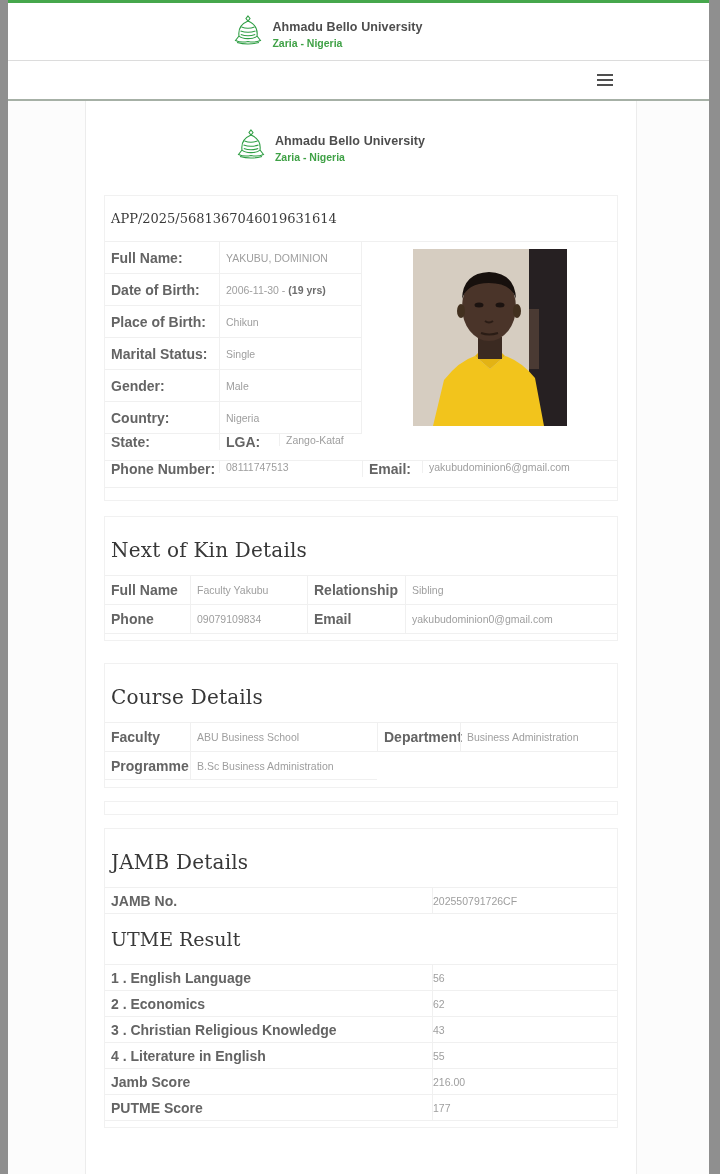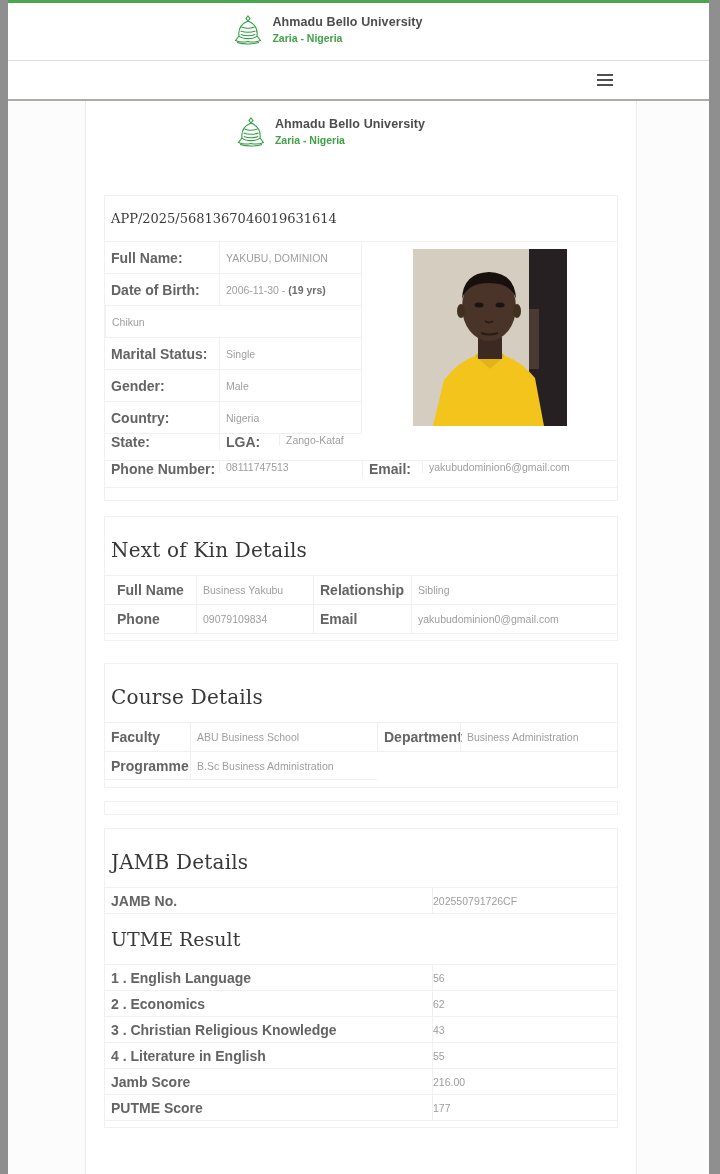--- a/index.html
+++ b/index.html
@@ -1,21 +1,21 @@
 <!DOCTYPE html>
 <html><head>
 <meta charset="utf-8">
 <style>
   html,body{margin:0;padding:0;}
   body{width:720px;height:1174px;overflow:hidden;font-family:"Liberation Sans",sans-serif;background:#8f8f8f;}
   .stage{position:relative;width:720px;height:1174px;background:#8f8f8f;overflow:hidden;}
   .page{position:absolute;left:8px;top:0;width:701px;height:1174px;background:#fcfcfc;}
   .green-strip{height:3px;width:100%;background:#46a74c;}
   .site-header{height:57px;background:#ffffff;border-bottom:1px solid #dcdcdc;display:flex;align-items:center;justify-content:center;}
-  .brand{display:flex;align-items:flex-start;gap:10px;position:relative;left:-30px;}
+  .brand{display:flex;align-items:flex-end;gap:10px;position:relative;left:-30px;}
   .brand-name{font-size:12.5px;font-weight:700;color:#4d4d4d;letter-spacing:.1px;}
   .brand-sub{font-size:10.5px;font-weight:700;color:#3fa146;margin-top:3px;}
   .logo-svg{display:block;}
   .navbar{height:38px;background:#ffffff;border-bottom:2px solid #a6b0a6;position:relative;}
   .menu-btn{position:absolute;left:587px;top:9px;width:24px;height:20px;background:none;border:none;padding:2px;cursor:pointer;}
   .menu-icon{display:flex;flex-direction:column;gap:3px;}
   .menu-icon i{display:block;width:16px;height:2px;background:#4f4f4f;}
   .doc-card{margin-left:77px;width:552px;box-sizing:border-box;background:#ffffff;border-left:1px solid #ececec;border-right:1px solid #ececec;height:1073px;}
   .doc-brand{padding-top:16px;height:46px;display:flex;justify-content:center;}
   .sections{padding:0 18px;}
@@ -37,21 +37,21 @@
   .bi-row .c2{flex:1;display:flex;align-items:center;padding-left:6px;border-left:1px solid #f0f0f0;gap:3px;}
   .photo{position:absolute;left:308px;top:7px;width:154px;height:177px;overflow:hidden;}
   .wide-row{display:flex;height:26px;border-bottom:1px solid #f0f0f0;align-items:flex-start;}
   .wide-row .w1{width:114px;display:flex;align-items:center;padding-left:6px;box-sizing:border-box;}
   .wide-row .w2{width:143px;display:flex;align-items:center;padding-left:6px;box-sizing:border-box;border-left:1px solid #f0f0f0;}
   .wide-row .w3{width:60px;display:flex;align-items:center;padding-left:6px;box-sizing:border-box;border-left:1px solid #f0f0f0;}
   .wide-row .w4{flex:1;display:flex;align-items:center;padding-left:6px;border-left:1px solid #f0f0f0;}
   .grid-row{display:flex;height:28px;border-bottom:1px solid #f0f0f0;align-items:stretch;}
   .grid-row .g{display:flex;align-items:center;padding-left:6px;box-sizing:border-box;}
   .grid-row .g+.g{border-left:1px solid #f0f0f0;}
-  .nok .ga{width:85px;margin-left:6px;}.nok .gb{width:117px;}.nok .gc{width:98px;}.nok .gd{flex:1;}
+  .nok .ga{width:85px;}.nok .gb{width:117px;}.nok .gc{width:98px;}.nok .gd{flex:1;}
   .crs .ga{width:85px;}.crs .gb{width:187px;}.crs .gc{width:83px;}.crs .gd{flex:1;}
   .crs .no-b{border-left:none !important;}
   .row2-crs{border-bottom:none;}
   .row2-crs .ga,.row2-crs .gb{border-bottom:1px solid #f0f0f0;}
   .jamb-row{display:flex;height:25px;border-bottom:1px solid #f0f0f0;align-items:stretch;}
   .jamb-row .j1{width:327px;display:flex;align-items:center;padding-left:6px;box-sizing:border-box;}
   .jamb-row .j2{flex:1;display:flex;align-items:center;padding-left:0;border-left:1px solid #f0f0f0;}
   .utme-title{font-family:"DejaVu Serif",serif;font-size:19px;color:#3a3a3a;padding:14px 6px;border-bottom:1px solid #f0f0f0;}
 </style>
 </head>
@@ -127,20 +127,21 @@
                 <div class="c2 vl">YAKUBU, DOMINION</div>
               </div>
               <div class="bi-row">
                 <div class="c1 lb">Date of Birth:</div>
                 <div class="c2 vl">
                     <span>2006-11-30 -</span> 
                     <b>(19 yrs)</b>
                   </div>
               </div>
               <div class="bi-row">
+                <div class="c1 lb">Place of Birth:</div>
                 <div class="c2 vl">Chikun</div>
               </div>
               <div class="bi-row">
                 <div class="c1 lb">Marital Status:</div>
                 <div class="c2 vl">Single</div>
               </div>
               <div class="bi-row">
                 <div class="c1 lb">Gender:</div>
                 <div class="c2 vl">Male</div>
               </div>
@@ -178,21 +179,21 @@
             <div class="w2 vl">08111747513</div>
             <div class="w3 lb">Email:</div>
             <div class="w4 vl">yakubudominion6@gmail.com</div>
           </div>
         </section>
 
         <section class="box box2 nok">
           <h2 class="sec-title">Next of Kin Details</h2>
           <div class="grid-row">
             <div class="g ga lb">Full Name</div>
-            <div class="g gb vl">Business Yakubu</div>
+            <div class="g gb vl">Faculty Yakubu</div>
             <div class="g gc lb">Relationship</div>
             <div class="g gd vl">Sibling</div>
           </div>
           <div class="grid-row">
             <div class="g ga lb">Phone</div>
             <div class="g gb vl">09079109834</div>
             <div class="g gc lb">Email</div>
             <div class="g gd vl">yakubudominion0@gmail.com</div>
           </div>
         </section>

